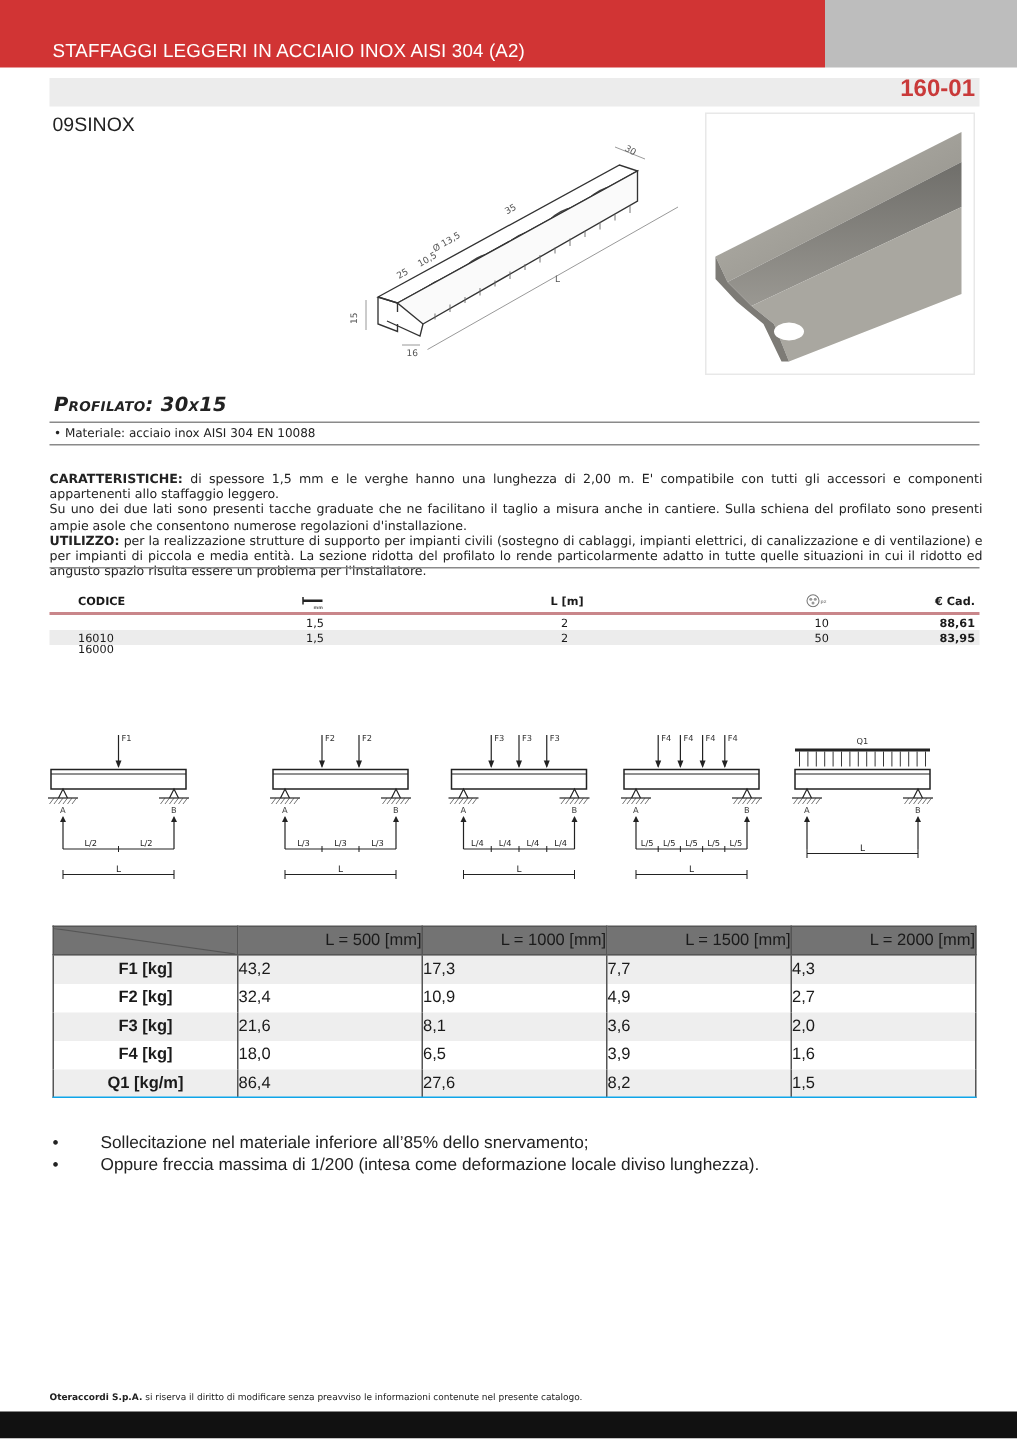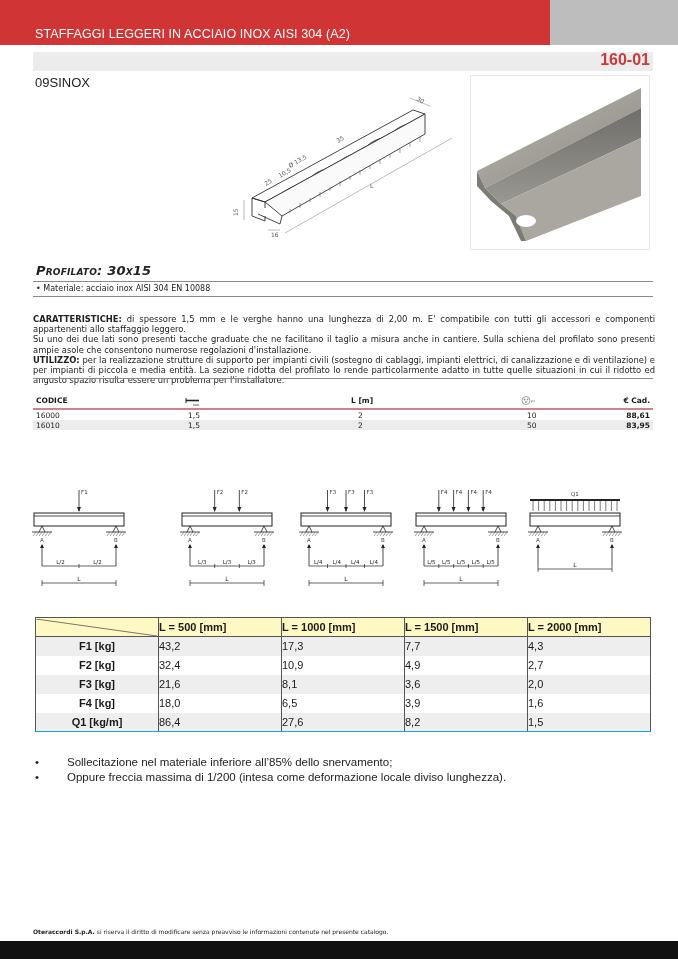--- a/index.html
+++ b/index.html
@@ -21,28 +21,28 @@
   .rule { position: absolute; left: 33px; width: 620px; height: 1px; background: #8a8a8a; }
   .material { position: absolute; left: 36px; top: 284px; font-size: 8px; color: #222; }
 
   .desc { position: absolute; left: 33px; top: 314px; width: 622px; font-size: 8.4px; line-height: 10.2px; color: #222; text-align: justify; }
   .desc b { font-weight: bold; }
 
   .prod-table { position: absolute; left: 33px; top: 393px; width: 620px; font-size: 7.5px; }
   .prod-head { position: relative; height: 17px; border-bottom: 2px solid #c9868a; }
   .prod-row { position: relative; height: 10px; }
   .prod-row.alt { background: #ececec; }
-  .pc { position: absolute; top: 2px; }
+  .pc { position: absolute; top: 2px; margin-left: 16px; }
   .prod-head .pc { top: 3px; font-weight: bold; font-size: 7.5px; }
 
   .diagrams { position: absolute; left: 30px; top: 480px; width: 630px; height: 110px; }
 
   .load-table { position: absolute; left: 35px; top: 617px; border-collapse: collapse; font-family: "Liberation Sans", sans-serif; font-size: 11px; }
   .load-table td, .load-table th { border: 1px solid #555; height: 19px; }
-  .load-table th { background: #fef9c3; font-weight: bold; width: 123px; text-align: left; }
+  .load-table th { background: #737373; font-weight: normal; width: 123px; text-align: right; }
   .load-table th.corner { width: 123px; }
   .load-table td.rowlabel { font-weight: bold; text-align: center; width: 123px; border-top: none; border-bottom: none; }
   .load-table td.val { padding-right: 4px; border-top: none; border-bottom: none; }
   .load-table tr.alt td { background: #eeeeee; }
   .load-table tr:last-child td { border-bottom: 1px solid #0ea5e9; }
 
   .conditions { position: absolute; left: 35px; top: 755px; font-family: "Liberation Sans", sans-serif; font-size: 11.5px; color: #222; line-height: 15px; }
   .conditions ul { list-style: none; }
   .conditions li { position: relative; padding-left: 32px; }
   .conditions li .bullet { position: absolute; left: 0; top: 0; }
@@ -168,21 +168,21 @@
           <circle cx="5" cy="4.5" r="4" fill="none" stroke="#777" stroke-width="0.7"></circle>
           <circle cx="3.5" cy="3.5" r="1" fill="#999"></circle>
           <circle cx="6.5" cy="3.5" r="1" fill="#999"></circle>
           <circle cx="5" cy="6" r="1" fill="#999"></circle>
           <text x="10" y="6" font-size="3" fill="#999">pz</text>
         </svg>
     </span>
     <span class="pc" style="right:3px">€ Cad.</span>
   </div>
   <div class="prod-row">
-    <span class="pc" style="left:3px; top:1px">16000</span>
+    <span class="pc" style="left:3px; top:18px">16000</span>
     <span class="pc" style="left:155px; top:1px">1,5</span>
     <span class="pc" style="left:325px; top:1px">2</span>
     <span class="pc" style="left:494px; top:1px">10</span>
     <span class="pc" style="right:3px; top:1px; font-weight:bold">88,61</span>
   </div>
   <div class="prod-row alt">
     <span class="pc" style="left:3px; top:1px">16010</span>
     <span class="pc" style="left:155px; top:1px">1,5</span>
     <span class="pc" style="left:325px; top:1px">2</span>
     <span class="pc" style="left:494px; top:1px">50</span>

